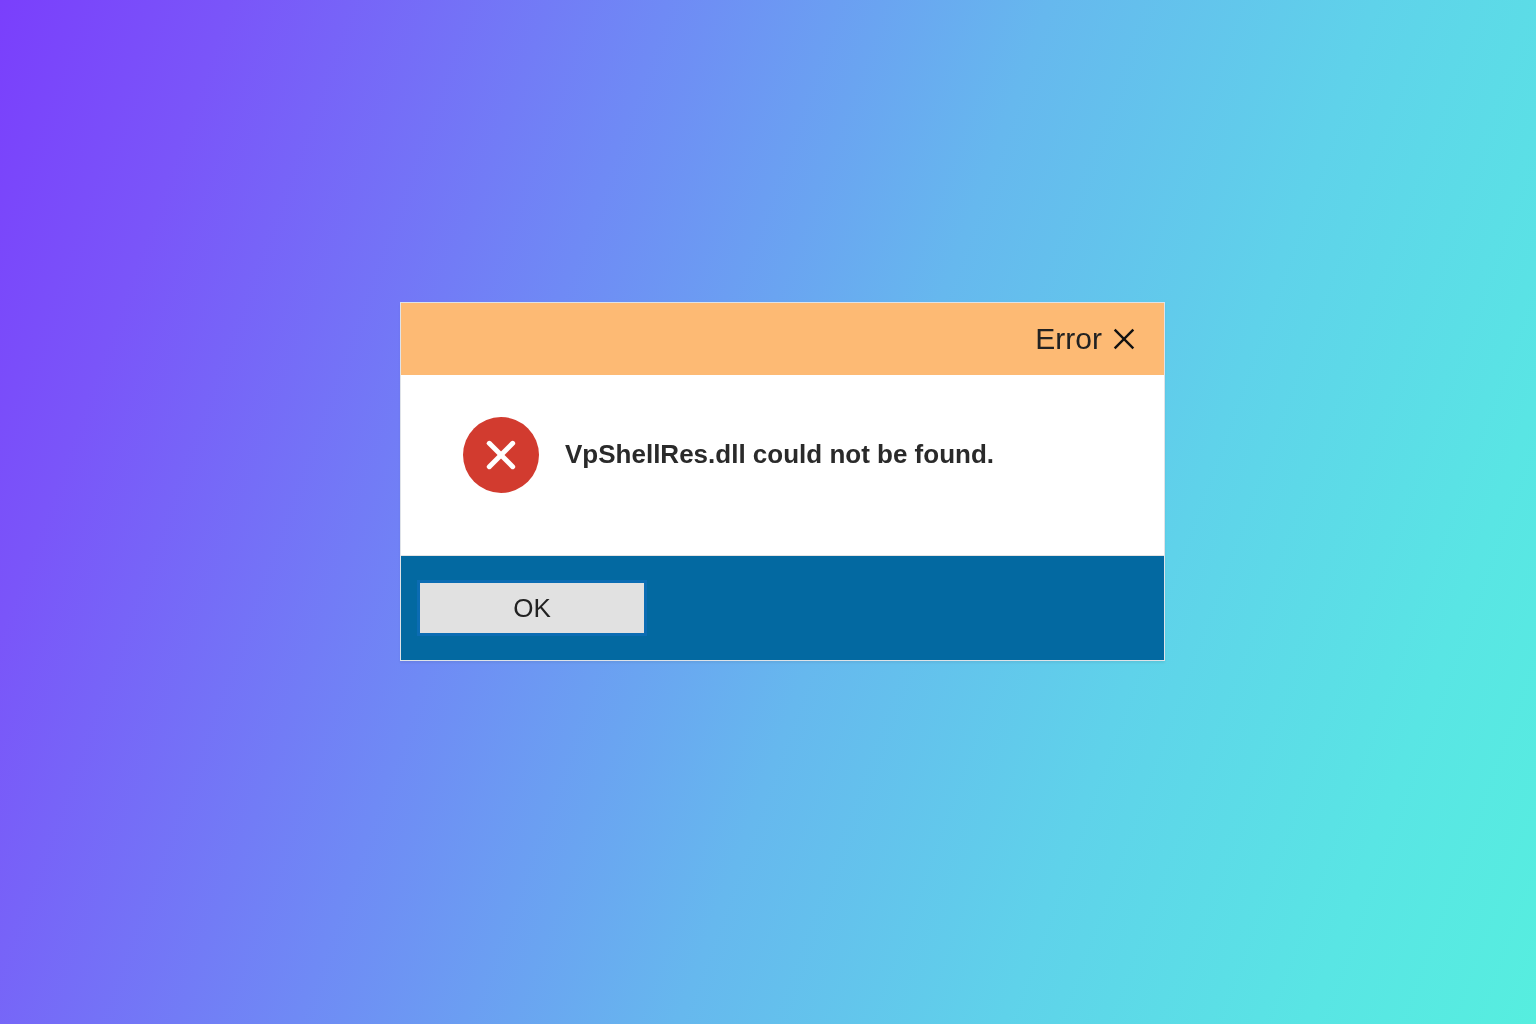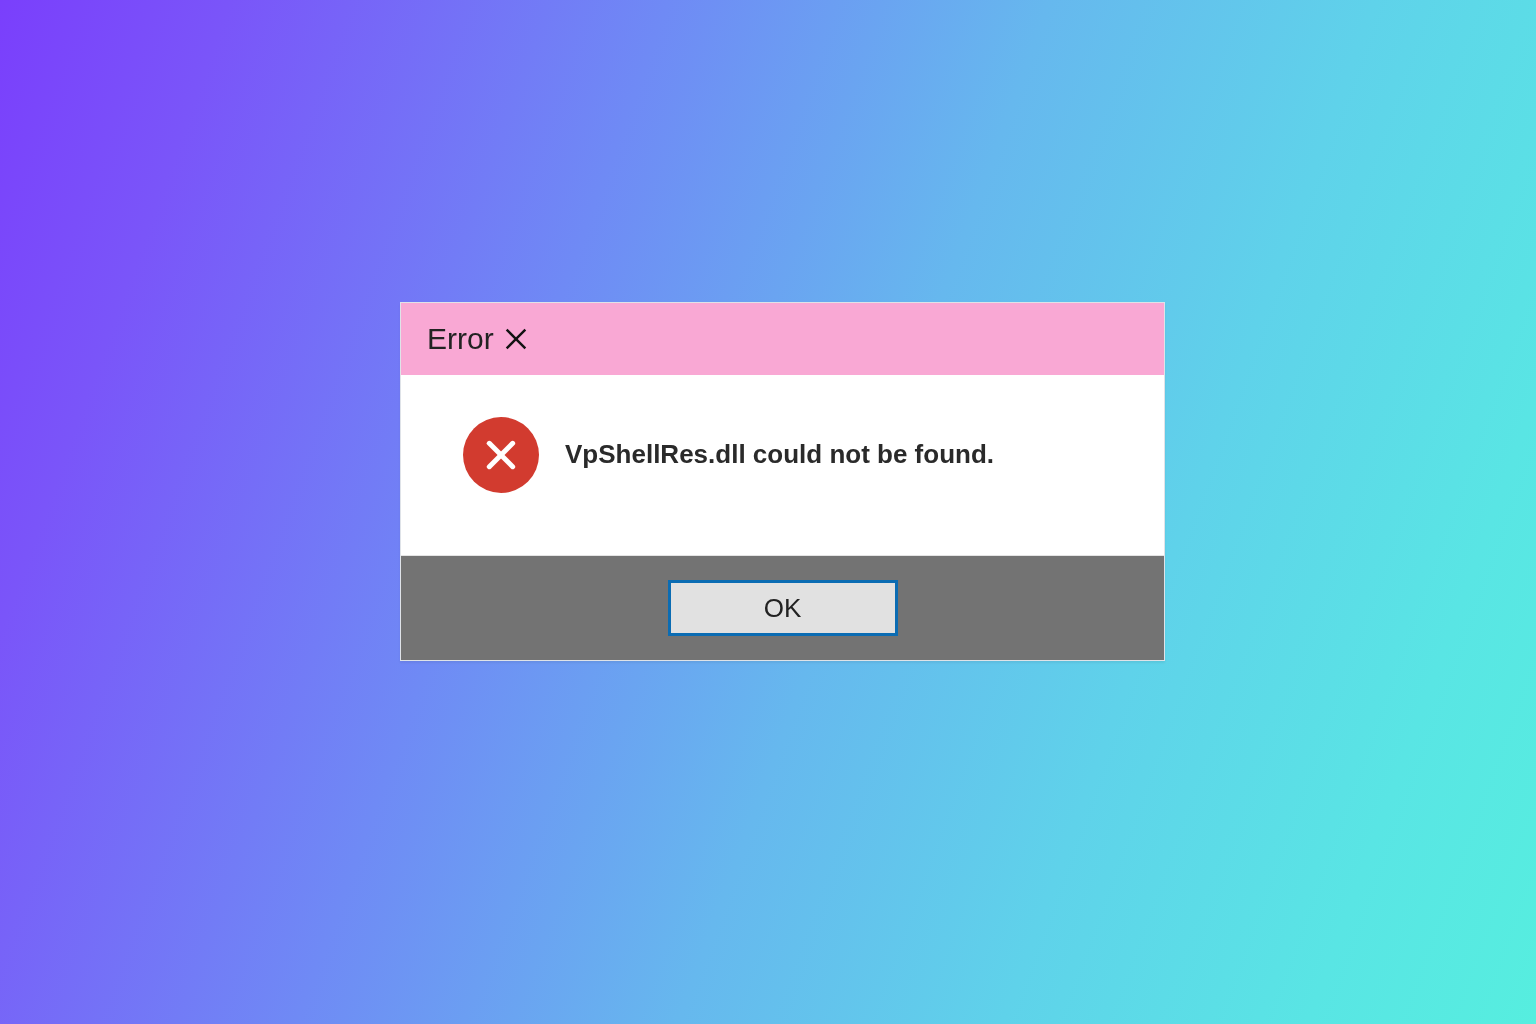--- a/index.html
+++ b/index.html
@@ -23,24 +23,24 @@
       top: 302px;
       width: 765px;
       background: #ffffff;
       box-shadow: 0 2px 2px rgba(0,0,0,0.06);
       border: 1px solid #dfe3e8;
     }
 
     .titlebar {
       display: flex;
       align-items: center;
-      justify-content: flex-start;
+      justify-content: flex-end;
       height: 72px;
       padding: 0 18px 0 26px;
-      background: #f9a8d4;
+      background: #fdba74;
     }
 
     .titlebar-title {
       font-size: 30px;
       font-weight: 400;
       color: #222;
     }
 
     .close-btn {
       width: 44px;
@@ -82,24 +82,24 @@
     }
 
     .message {
       font-size: 26px;
       font-weight: 700;
       color: #2a2a2a;
       line-height: 1.3;
     }
 
     .button-bar {
-      background: #737373;
+      background: #0369a1;
       padding: 24px 16px;
       display: flex;
-      justify-content: center;
+      justify-content: flex-start;
       border-top: 1px solid #e4e4e4;
     }
 
     .ok-button {
       width: 230px;
       height: 56px;
       background: #e1e1e1;
       border: 3px solid #0b6cb3;
       font-size: 26px;
       font-family: inherit;

